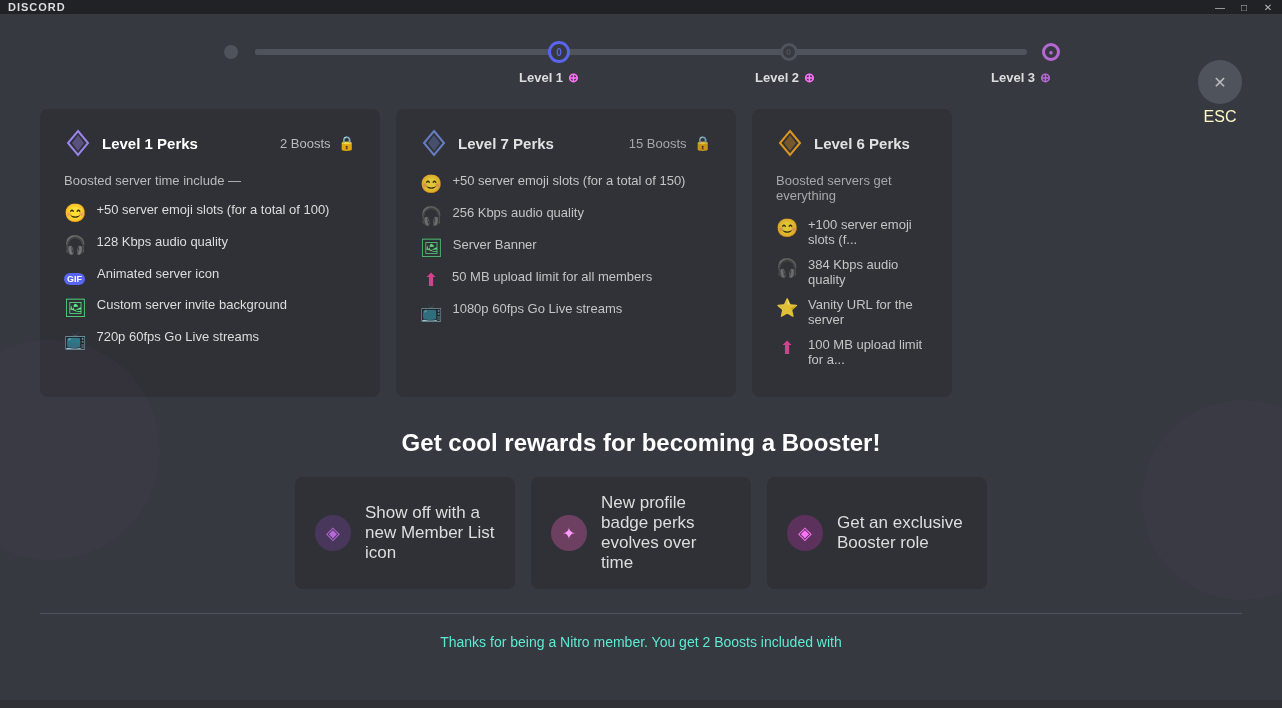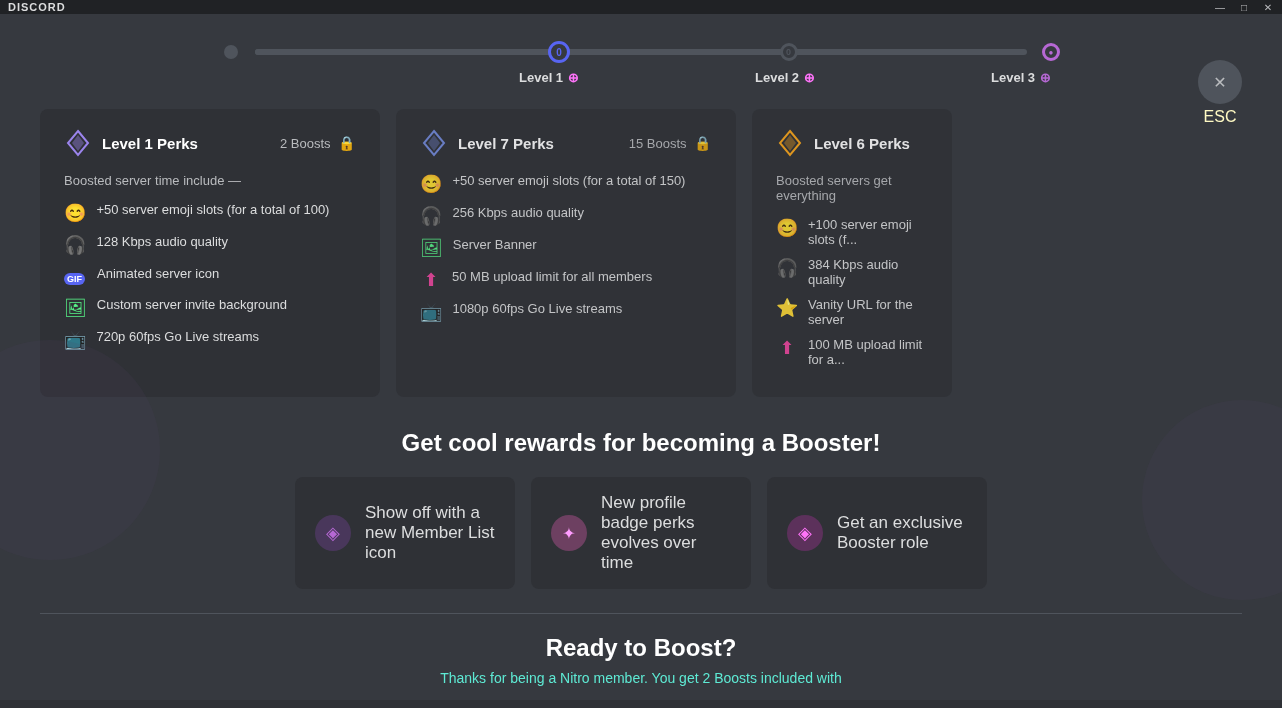--- a/index.html
+++ b/index.html
@@ -480,17 +480,16 @@
         </div>
         <span class="reward-text">Get an exclusive Booster role</span>
       </div>
 
     </div>
   </div>
 
   <div class="divider"></div>
 
   <div class="boost-section">
-    <h2 class="boost-title">Ready to Boost?</h2>
     <p class="boost-subtitle">Thanks for being a Nitro member. You get 2 Boosts included with</p>
   </div>
 
 </div>
 
 </body></html>

